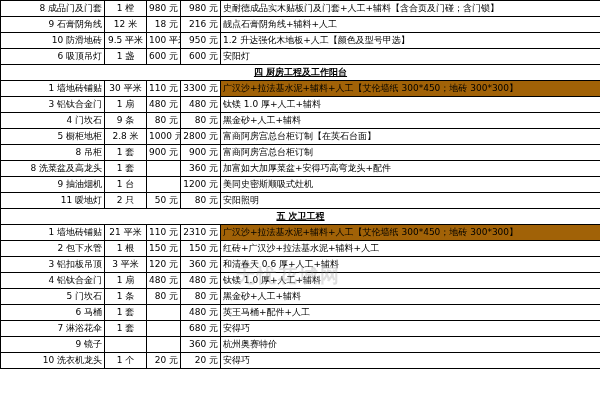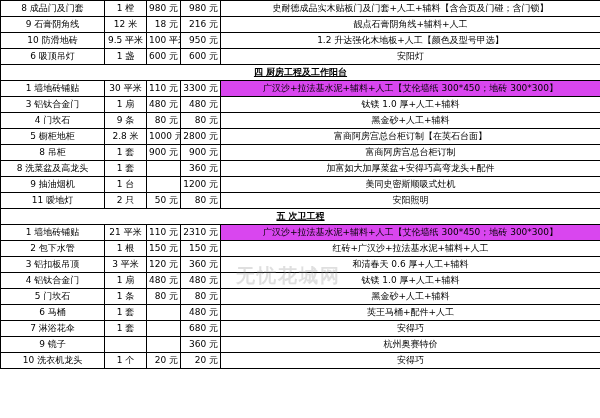--- a/index.html
+++ b/index.html
@@ -31,36 +31,36 @@
     white-space: nowrap;
     overflow: hidden;
   }
   
   col.c0 { width: 104px; }
   col.c1 { width: 42px; }
   col.c2 { width: 34px; }
   col.c3 { width: 40px; }
   col.c4 { width: 380px; }
 
-  td.name { text-align: center; }
+  td.name { text-align: right; }
   td.unit { text-align: center; }
   td.price { text-align: right; padding-right: 6px; }
   td.total { text-align: right; padding-right: 6px; }
-  td.note { text-align: center; }
+  td.note { text-align: left; }
 
   tr.section td {
     font-weight: bold;
   }
   td.section-title {
     text-align: center;
     font-weight: bold;
     text-decoration: underline;
   }
   .hl {
-    background: #d946ef;
+    background: #a16207;
   }
   .watermark {
     position: absolute;
     left: 236px;
     top: 222px;
     font-size: 19px;
     font-weight: bold;
     color: rgba(150,150,150,0.30);
     letter-spacing: 2px;
     pointer-events: none;

